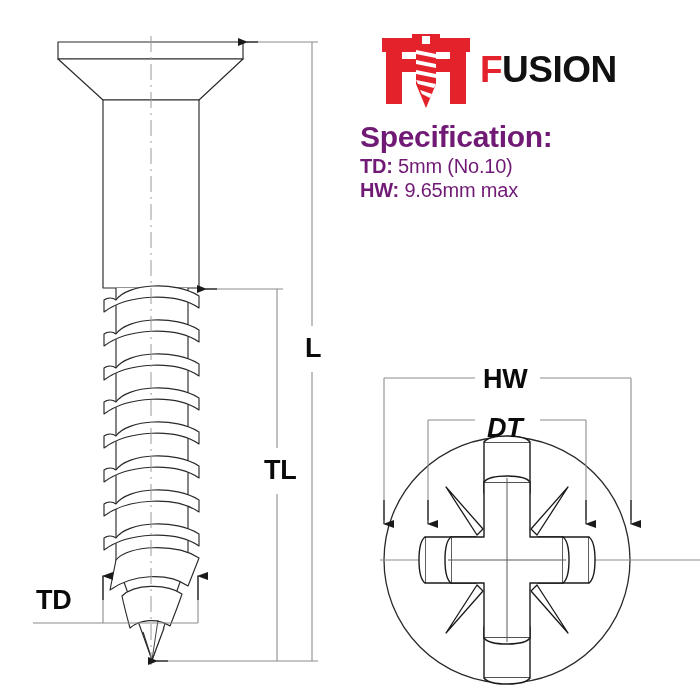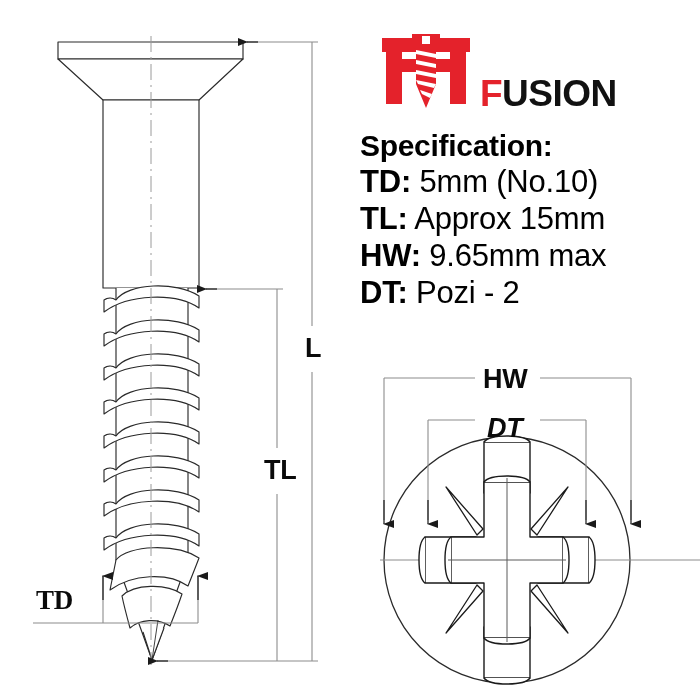--- a/index.html
+++ b/index.html
@@ -8,66 +8,66 @@
     background:#ffffff;
     font-family:"Liberation Sans", sans-serif;
     overflow:hidden;
     position:relative;
   }
   #stage{position:relative;width:700px;height:700px;}
 
   
   .logo-wrap{
     position:absolute;left:378px;top:28px;
-    display:flex;align-items:flex-end;gap:6px;
+    display:flex;align-items:center;gap:6px;
   }
   .logo-mark{width:96px;height:84px;display:block;}
   .logo-text{
     display:flex;flex-direction:column;
     line-height:0.96;
     font-weight:bold;
     font-size:37px;
     letter-spacing:-0.5px;
   }
   .logo-text .ln{white-space:nowrap;color:#111111;}
   .logo-text .ln .cap{color:#e4222b;}
 
   
   .spec{
-    position:absolute;left:360px;top:129px;
+    position:absolute;left:360px;top:120px;
     width:338px;
-    color:#000000;
+    color:#701a75;
   }
   .spec-title{
     font-size:30px;font-weight:bold;letter-spacing:-0.3px;
     margin-bottom:1px;
   }
   .spec-row{
-    font-size:31px;
+    font-size:20px;
     letter-spacing:-0.2px;
     margin-bottom:1px;
     white-space:nowrap;
   }
   .spec-row .k{font-weight:bold;}
   .spec-row .v{font-weight:normal;}
 
   
   .draw{position:absolute;left:0;top:0;}
   svg{display:block;}
 
   .dim-label{
     position:absolute;
     font-weight:bold;
     color:#0a0a0a;
     font-size:27px;
     letter-spacing:-0.3px;
   }
   #lbl-L{left:305px;top:333px;}
   #lbl-TL{left:264px;top:455px;}
-  #lbl-TD{left:36px;top:585px;font-family:Liberation Serif, serif;}
+  #lbl-TD{left:36px;top:585px;}
   #lbl-HW{left:483px;top:364px;}
   #lbl-DT{left:487px;top:413px;font-style:italic;}
 </style>
 </head>
 <body>
 
 <div id="stage">
 
   <svg class="draw" width="360" height="700" viewBox="0 0 360 700">
     <defs>
@@ -269,26 +269,18 @@
   </div>
 
   <div class="spec">
     <div class="spec-title">Specification:</div>
 
     <div class="spec-row">
       <span class="k">TD:</span>
       <span class="v">5mm (No.10)</span>
     </div>
     <div class="spec-row">
-      <span class="k">TL:</span>
-      <span class="v">Approx 15mm</span>
-    </div>
-    <div class="spec-row">
       <span class="k">HW:</span>
       <span class="v">9.65mm max</span>
     </div>
-    <div class="spec-row">
-      <span class="k">DT:</span>
-      <span class="v">Pozi - 2</span>
-    </div>
   </div>
 
 </div>
 
 </body></html>

